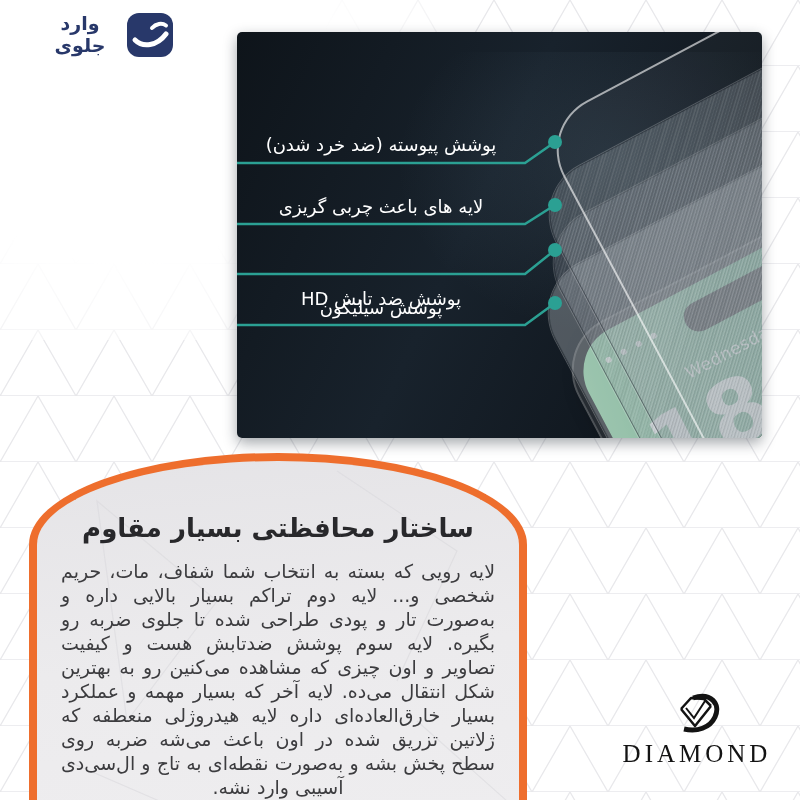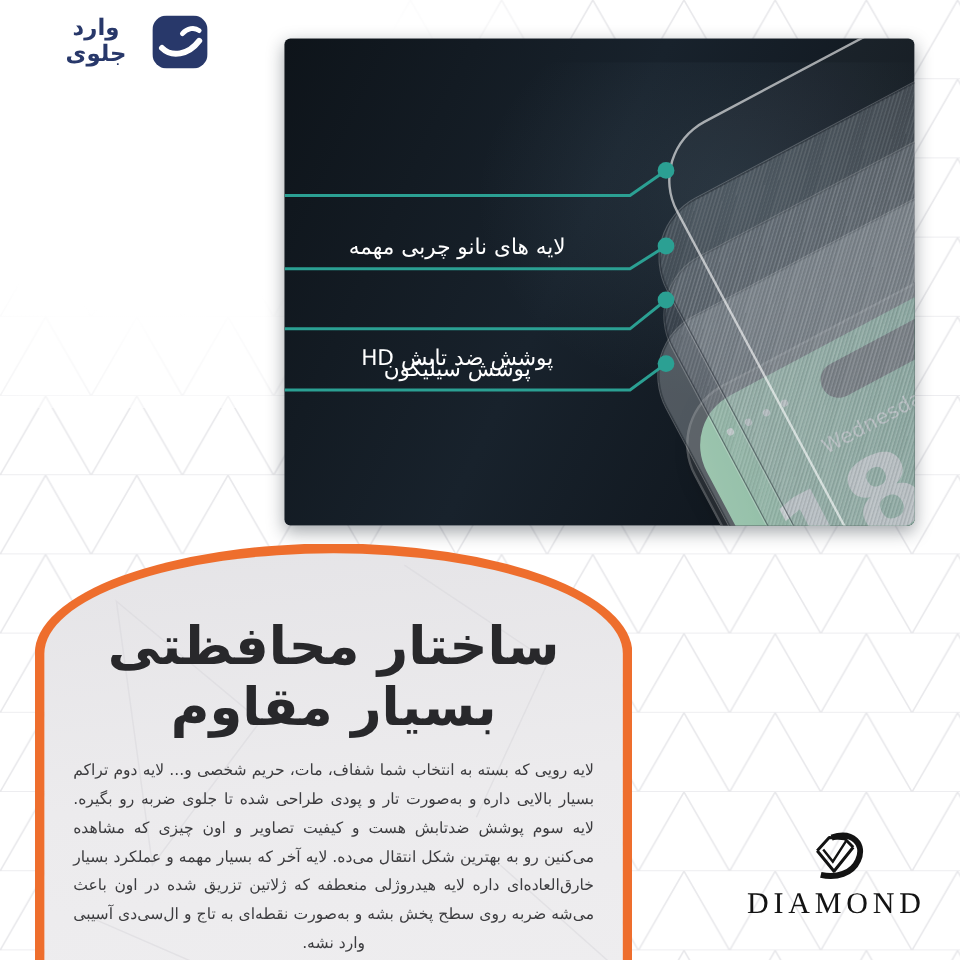--- a/index.html
+++ b/index.html
@@ -57,24 +57,24 @@
   .callout{position:absolute;left:0;width:288px;text-align:center;direction:rtl;
     color:#ffffff;font-size:18px;line-height:24px;}
   
   .arch{position:absolute;left:29px;top:453px;width:498px;height:360px;box-sizing:border-box;
     border:8px solid #ee6e2d;border-bottom:none;
     border-radius:250px 250px 0 0 / 92px 92px 0 0;
     background:linear-gradient(175deg,#e5e4e7 0%,#ecebed 55%,#eeedef 100%);
     overflow:hidden;}
   .arch-sketch{position:absolute;inset:0;opacity:.55;}
   .arch-title{position:relative;margin:52px 20px 0;text-align:center;direction:rtl;
-    font-size:44px;font-weight:bold;color:#28282b;letter-spacing:-1px;}
+    font-size:26px;font-weight:bold;color:#28282b;letter-spacing:-1px;}
   .arch-body{position:relative;margin:16px 24px 0;direction:rtl;
     text-align:justify;text-align-last:center;
-    color:#3c3c3f;font-size:13px;line-height:24px;}
+    color:#3c3c3f;font-size:19px;line-height:24px;}
   
   .diamond{position:absolute;left:614px;top:692px;width:166px;text-align:center;}
   .diamond-icon{display:block;margin:0 auto;}
   .diamond-name{margin-top:2px;font-family:"Liberation Serif","DejaVu Serif",serif;
     font-size:25px;letter-spacing:4px;color:#131313;}
 </style>
 </head>
 <body>
 
 <svg class="bg-svg" width="800" height="800">
@@ -133,21 +133,22 @@
       <path d="M0 293 H288 L318 271"></path>
     </g>
     <g fill="#2ba093" stroke="none">
       <circle cx="318" cy="110" r="7"></circle>
       <circle cx="318" cy="173" r="7"></circle>
       <circle cx="318" cy="218" r="7"></circle>
       <circle cx="318" cy="271" r="7"></circle>
     </g>
   </svg>
 
-  <div class="callout" style="top:163px;">لایه های نانو چربی مهمه</div>
+  <div class="callout" style="top:101px;">پوشش پیوسته (ضد خرد شدن)</div>
+  <div class="callout" style="top:163px;">لایه های باعث چربی گریزی</div>
   <div class="callout" style="top:213px;margin-top:42px;">پوشش ضد تابش HD</div>
   <div class="callout" style="top:264px;">پوشش سیلیکون</div>
 </div>
 
 <div class="arch">
   <svg class="arch-sketch" width="482" height="352">
     <g fill="none" stroke="#d9d8dc" stroke-width="1.2">
       <path d="M60 40 L180 140 L90 260 Z"></path>
       <path d="M300 10 L420 90 L360 220"></path>
       <path d="M30 300 L150 352 M380 260 L470 340"></path>

